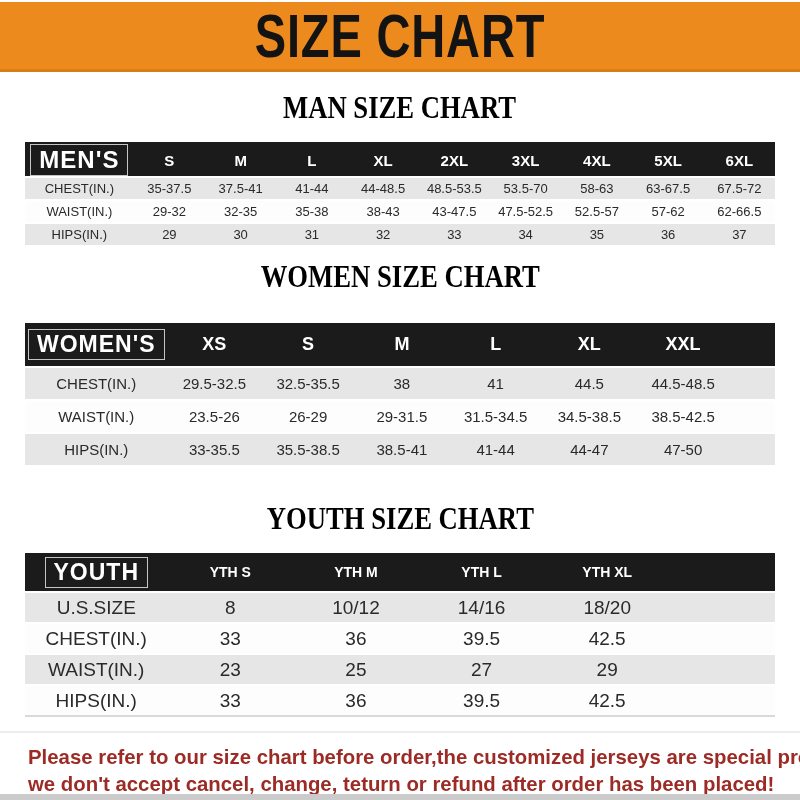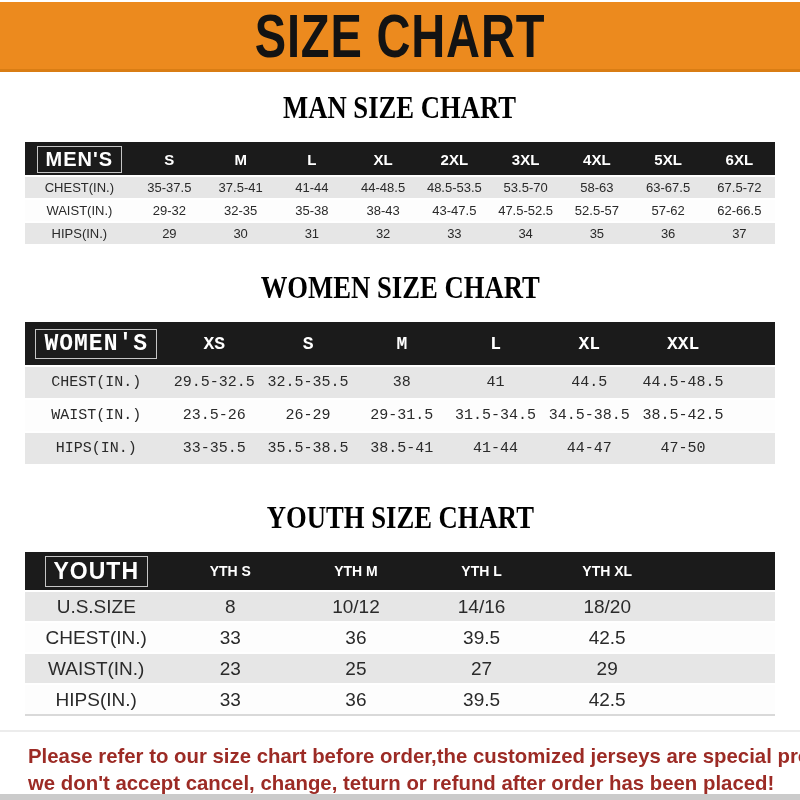--- a/index.html
+++ b/index.html
@@ -30,21 +30,21 @@
     color: #000000;
     font-family: Liberation Serif, serif;
   }
   .section-heading span {
     display: inline-block;
     font-size: 31px; font-weight: 800;
     transform: scaleX(0.86);
     line-height: 1;
   }
   .h-man   { margin-top: 20px; }
-  .h-women { margin-top: 26px; }
+  .h-women { margin-top: 14px; }
   .h-youth { margin-top: 36px; }
   
   .table-wrap { padding: 0 25px; }
   table.size-table {
     width: 100%;
     border-collapse: collapse;
     table-layout: fixed;
     border-bottom: 2px solid #d9d9d9;
   }
   table.size-table thead tr {
@@ -66,25 +66,25 @@
     border: 1px solid rgba(255,255,255,0.75);
     padding: 1px 8px;
     letter-spacing: 1px;
   }
   td.row-label { font-weight: 400; }
   
   .tbl-men { margin-top: 18px; border-top: 2px solid #1B1B1B; }
   .tbl-men thead tr { height: 33px; }
   .tbl-men tbody tr { height: 23px; }
   .tbl-men thead th { font-size: 15px; font-weight: 700; }
-  .tbl-men thead th.row-label { font-size: 20px; }
+  .tbl-men thead th.row-label { font-size: 24px; }
   .tbl-men tbody td { font-size: 13px; }
   .tbl-men th.row-label { width: 14.5%; }
   
-  .tbl-women { margin-top: 18px; font-family: Liberation Mono, monospace; }
+  .tbl-women { margin-top: 30px; }
   .tbl-women thead tr { height: 44px; }
   .tbl-women tbody tr { height: 33px; }
   .tbl-women thead th { font-size: 18px; font-weight: 700; }
   .tbl-women thead th.row-label { font-size: 23px; }
   .tbl-women tbody td { font-size: 15px; }
   .tbl-women th.row-label { width: 19%; }
   .tbl-women th.spacer, .tbl-women td.spacer { width: 6%; }
   
   .tbl-youth { margin-top: 18px; }
   .tbl-youth thead tr { height: 39px; }

